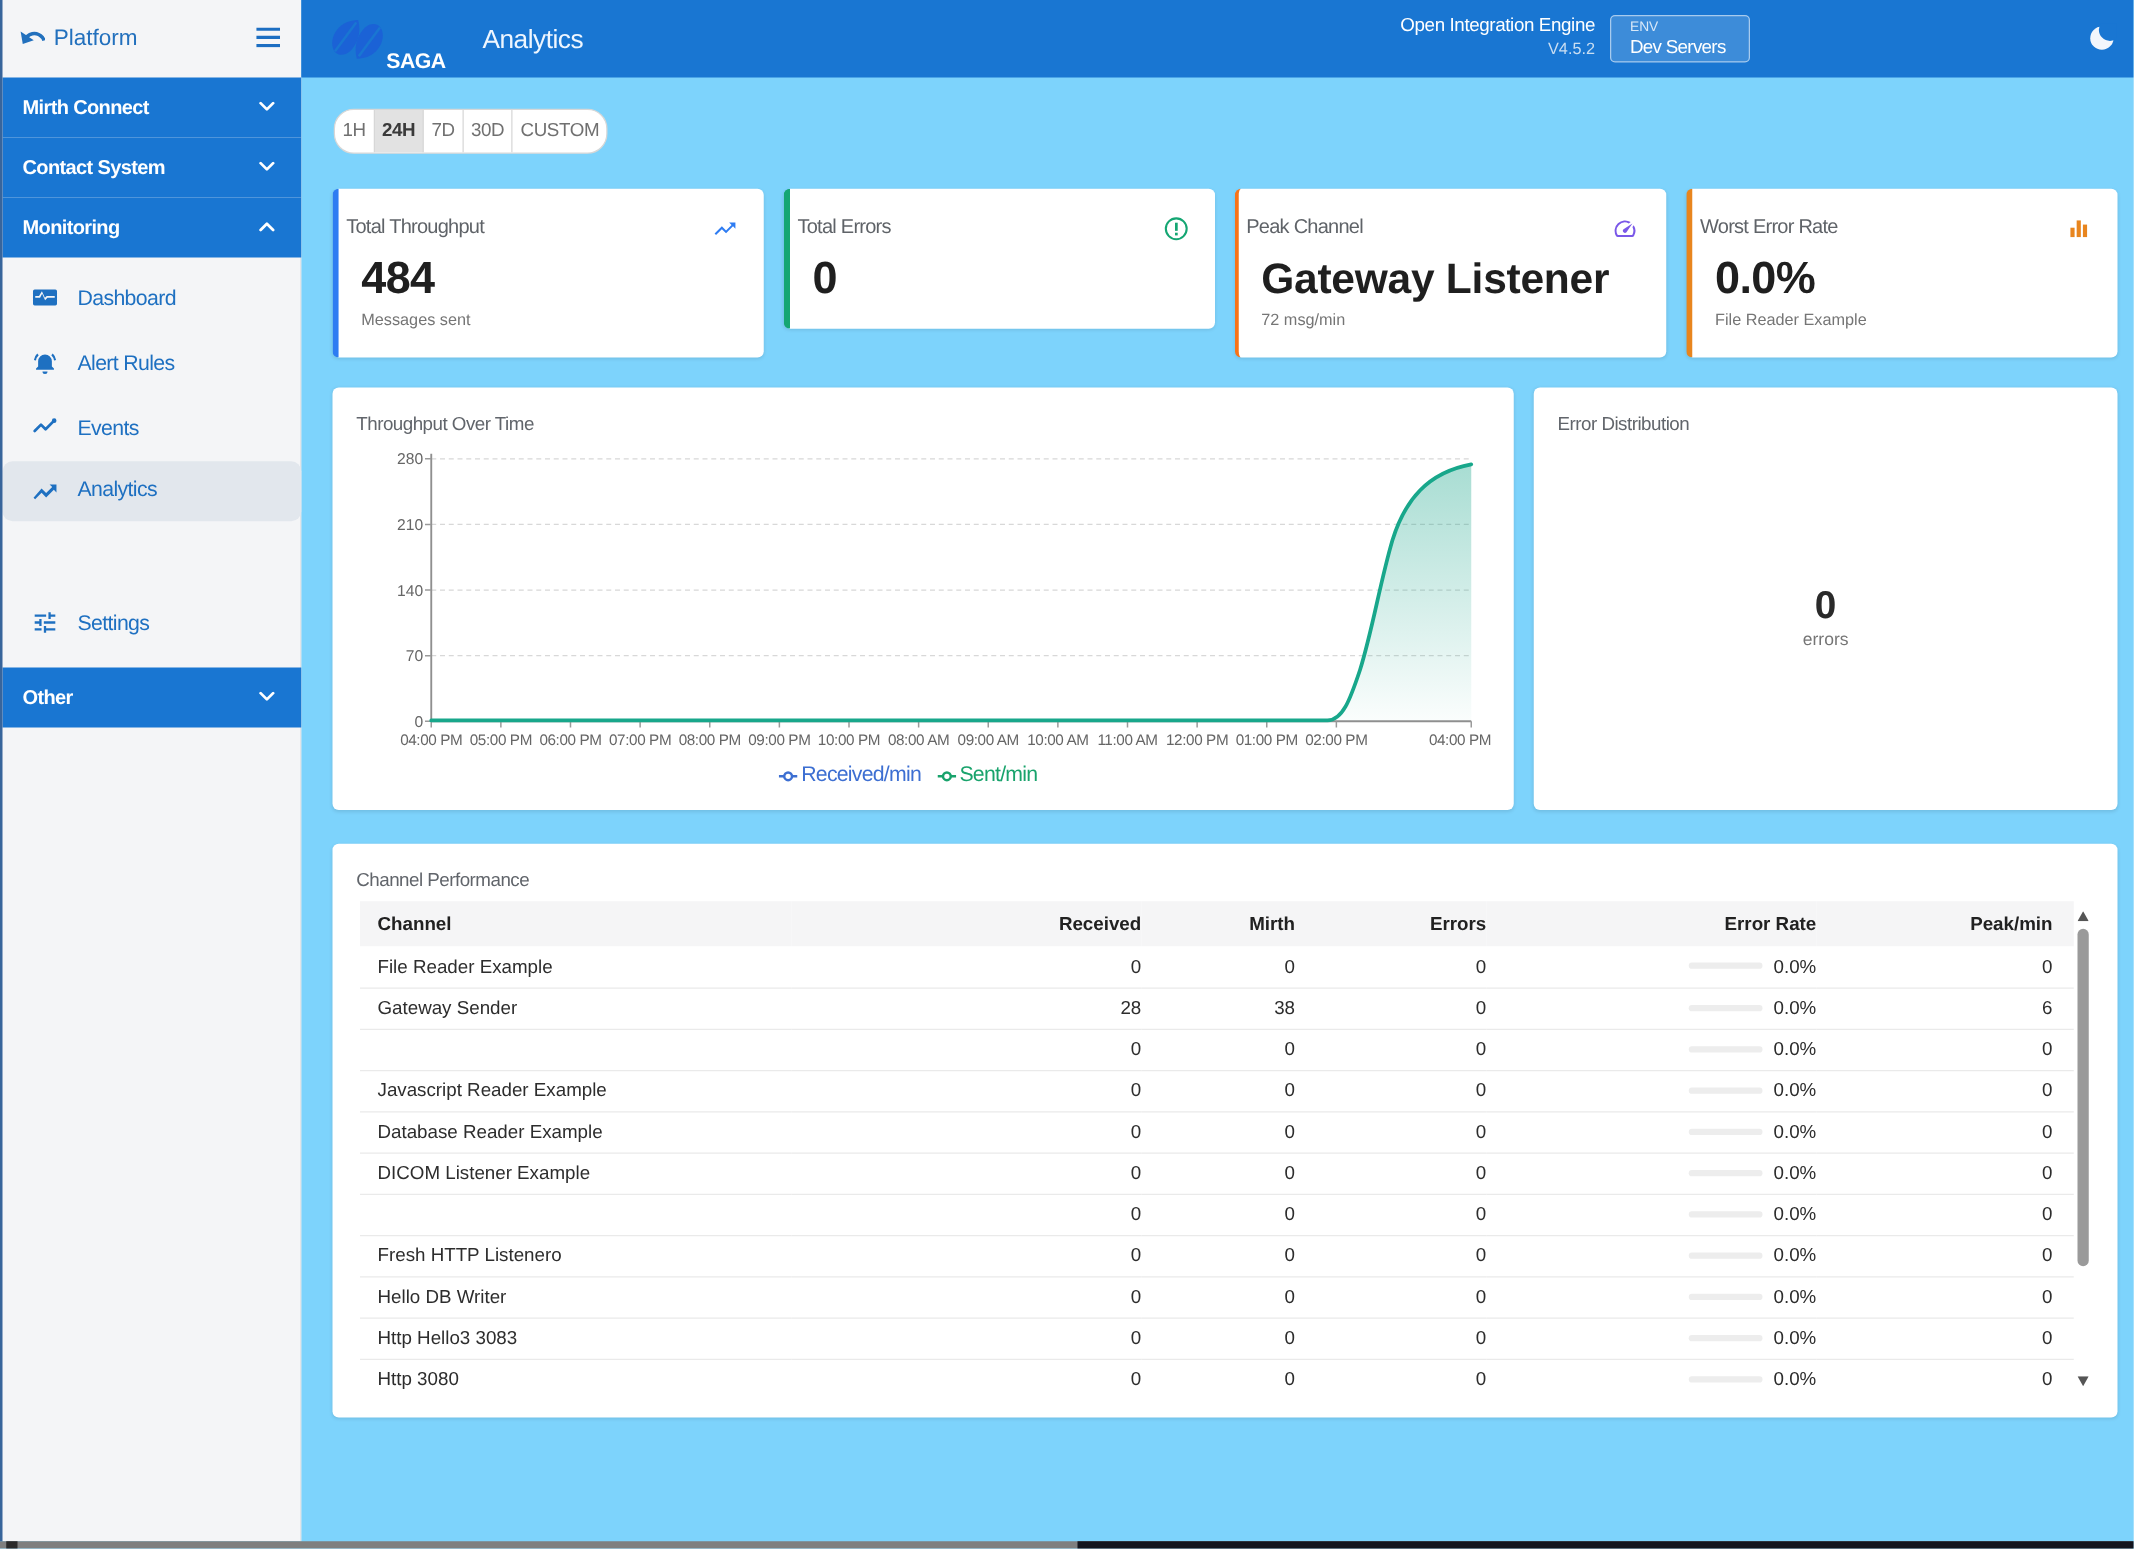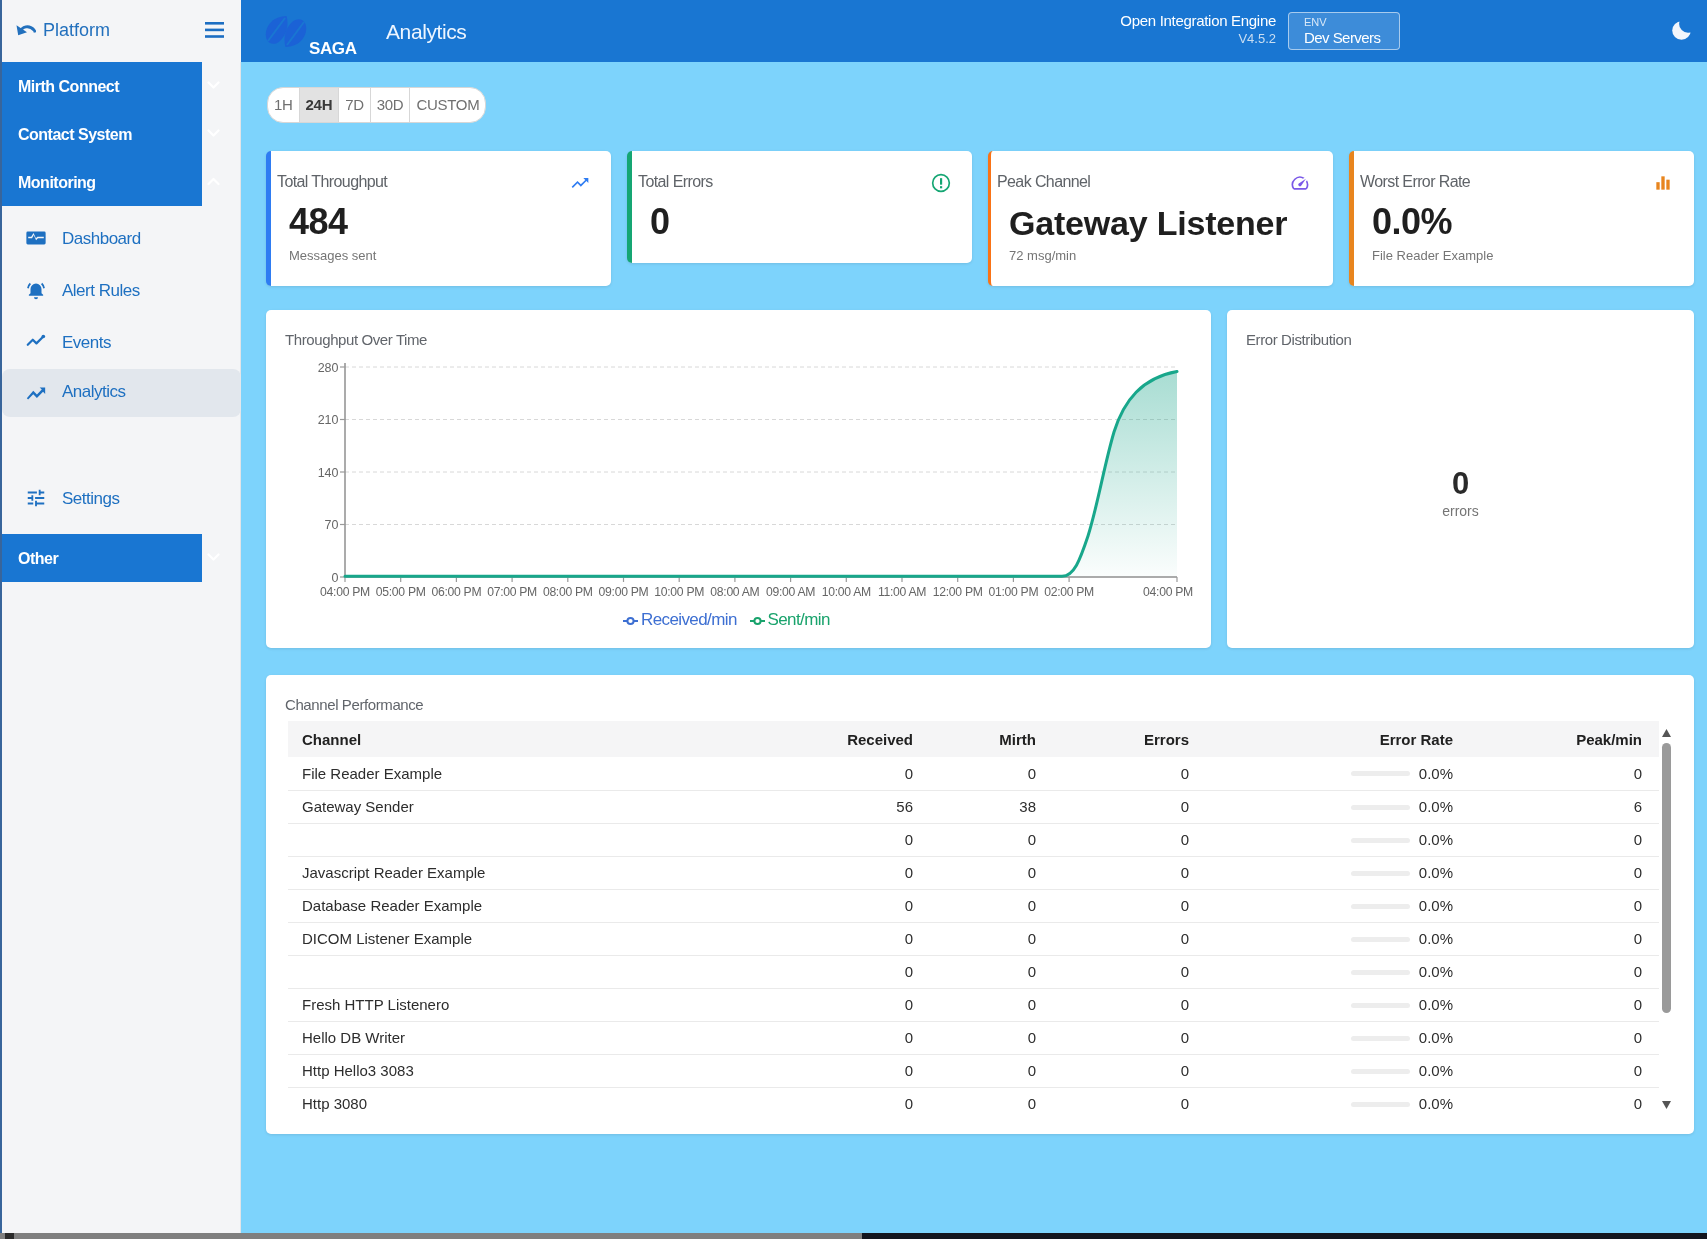--- a/index.html
+++ b/index.html
@@ -7,21 +7,21 @@
   html,body { width:1707px; height:1239px; overflow:hidden; }
   body { font-family:"Liberation Sans", sans-serif; background:#fafafa; }
   #app { position:relative; width:1707px; height:1239px; overflow:hidden; background:#7dd3fc; }
   .abs { position:absolute; }
 
   
   #sidebar { position:absolute; left:0; top:0; width:241px; height:1233px; background:#f4f5f7; border-right:1px solid #e2e4e8; }
   #leftstripe { position:absolute; left:0; top:0; width:2px; height:1233px; background:#38659b; z-index:50; }
   #sbhead { position:absolute; left:2px; top:0; width:239px; height:62px; background:#f4f5f7; }
   #sbhead .ptxt { position:absolute; left:41px; top:20px; font-size:18px; color:#2270bd; }
-  .bluesec { position:absolute; left:2px; width:200px; height:48px; background:#1976d2; color:#fff; font-size:16px; font-weight:bold; letter-spacing:-0.5px; }
+  .bluesec { position:absolute; left:2px; width:239px; height:48px; background:#1976d2; color:#fff; font-size:16px; font-weight:bold; letter-spacing:-0.5px; }
   .bluesec span { position:absolute; left:16px; top:16px; }
   .menuitem { position:absolute; left:2px; width:239px; height:52px; color:#1e70c1; font-size:17px; letter-spacing:-0.5px; }
   .menuitem .mtxt { position:absolute; left:60px; top:17px; }
   .menuitem .micon { position:absolute; left:23px; top:15px; width:22px; height:22px; }
   .menuitem.sel { background:#e2e7ed; border-radius:8px; height:48px; }
 
   
   #topbar { position:absolute; left:241px; top:0; width:1466px; height:62px; background:#1976d2; }
   #brand-saga { position:absolute; left:68px; top:19px; color:#fff; font-size:17px; font-weight:bold; letter-spacing:-0.4px;margin-top:20px; }
   #brand-page { position:absolute; left:145px; top:20px; color:#eef6ff; font-size:21px; letter-spacing:-0.4px; }
@@ -326,21 +326,21 @@
           <tr>
               <td class="ch">File Reader Example</td>
               <td>0</td>
               <td>0</td>
               <td>0</td>
               <td><span class="pbar"></span><span class="pct">0.0%</span></td>
               <td style="padding-right:17px">0</td>
             </tr>
           <tr>
               <td class="ch">Gateway Sender</td>
-              <td>56</td>
+              <td>28</td>
               <td>38</td>
               <td>0</td>
               <td><span class="pbar"></span><span class="pct">0.0%</span></td>
               <td style="padding-right:17px">6</td>
             </tr>
           <tr>
               <td class="ch"></td>
               <td>0</td>
               <td>0</td>
               <td>0</td>

